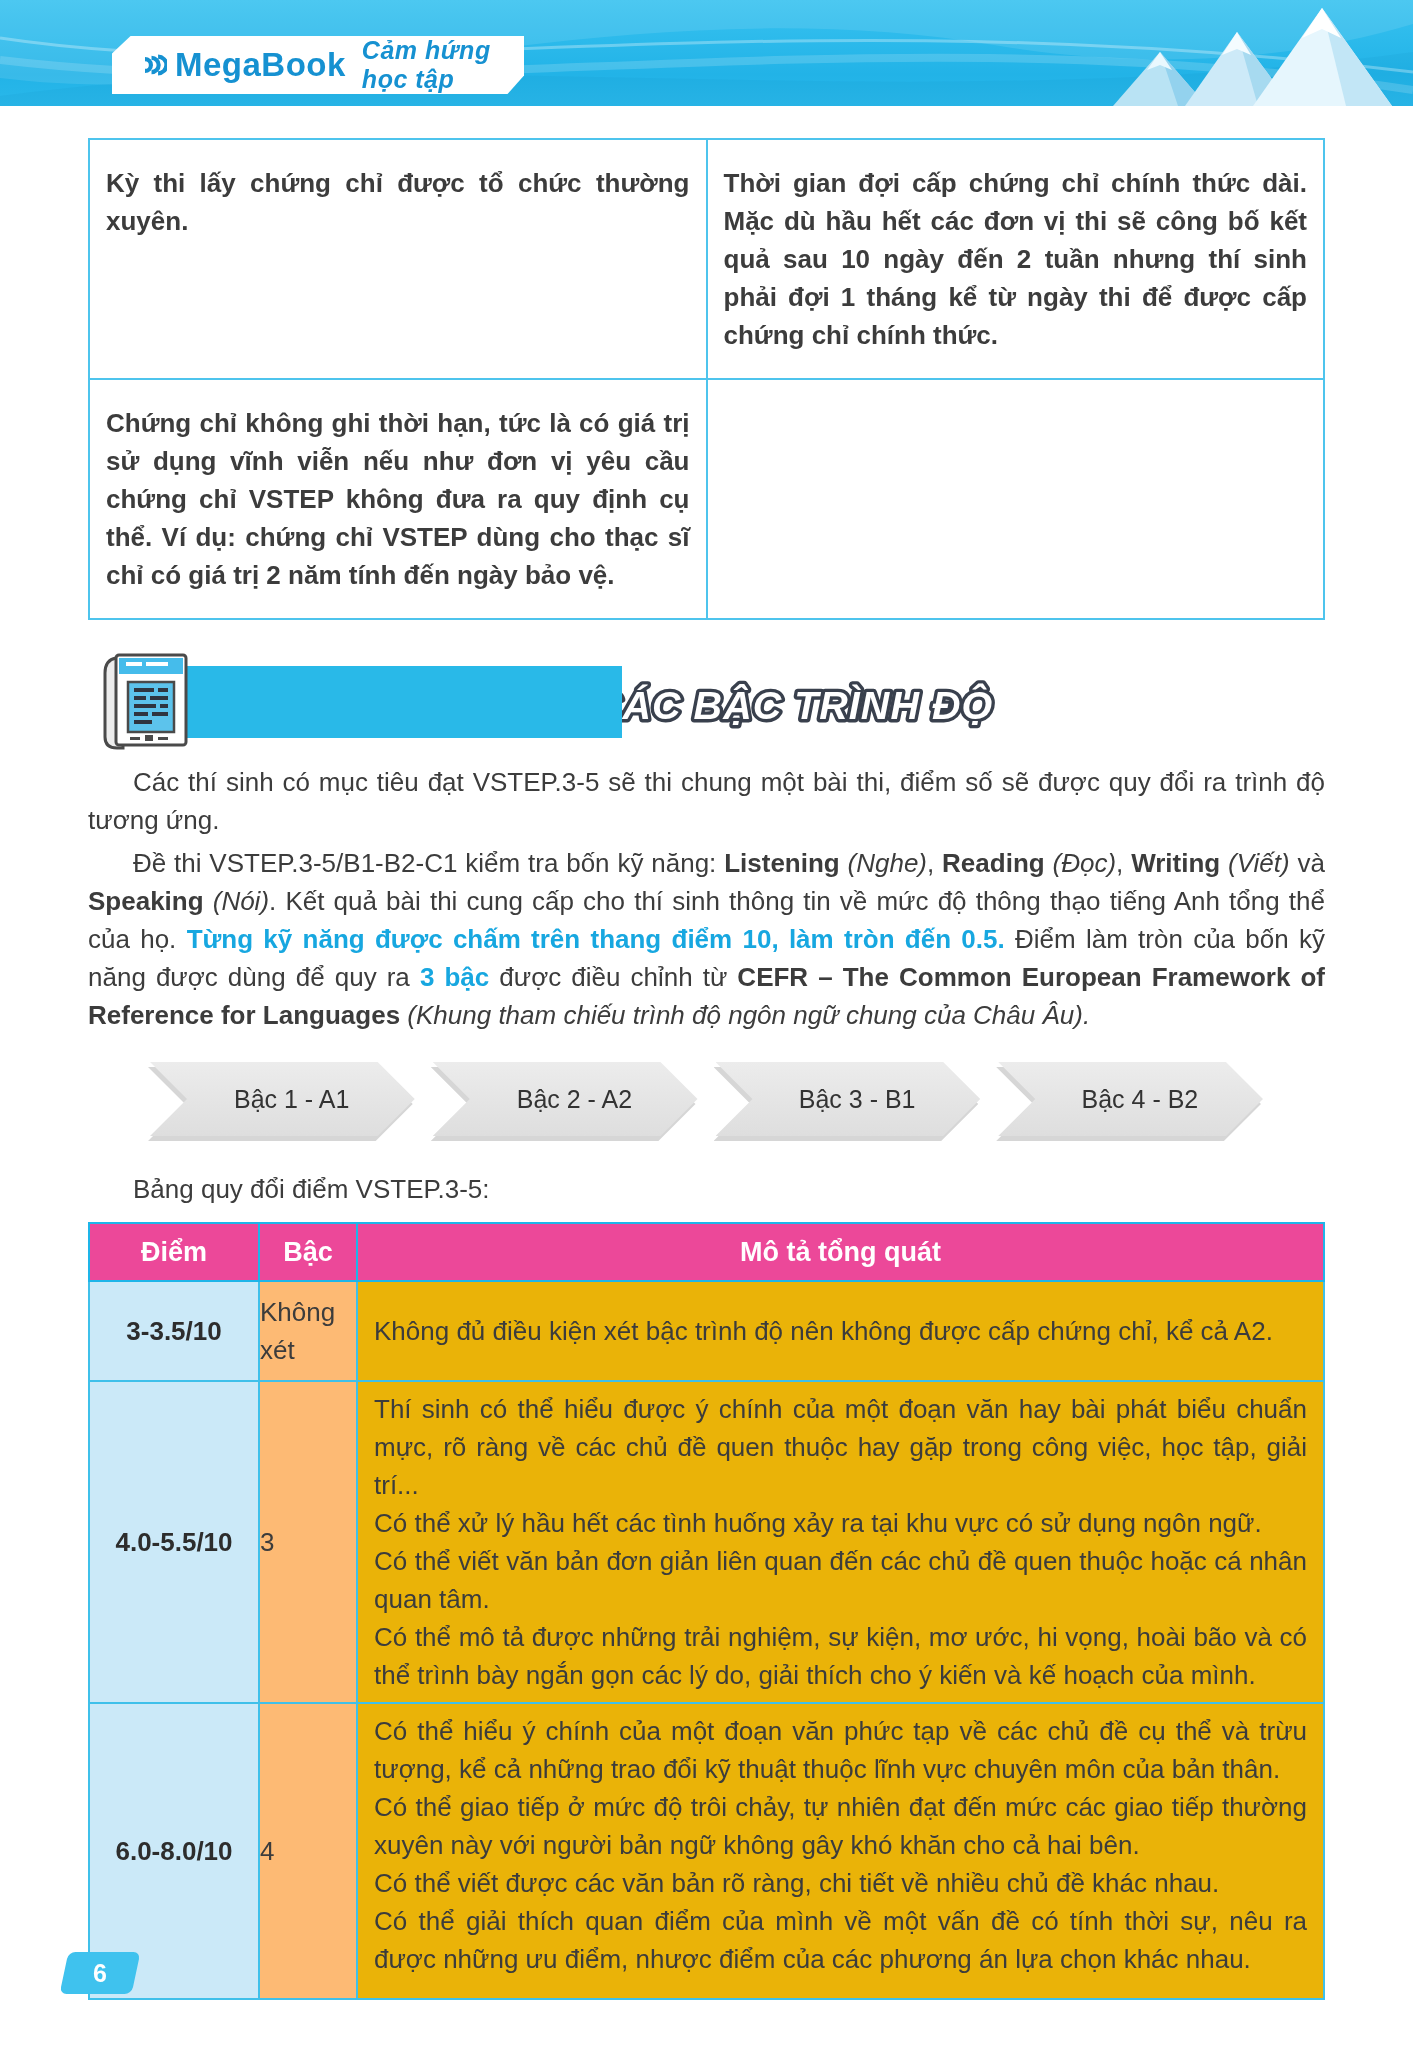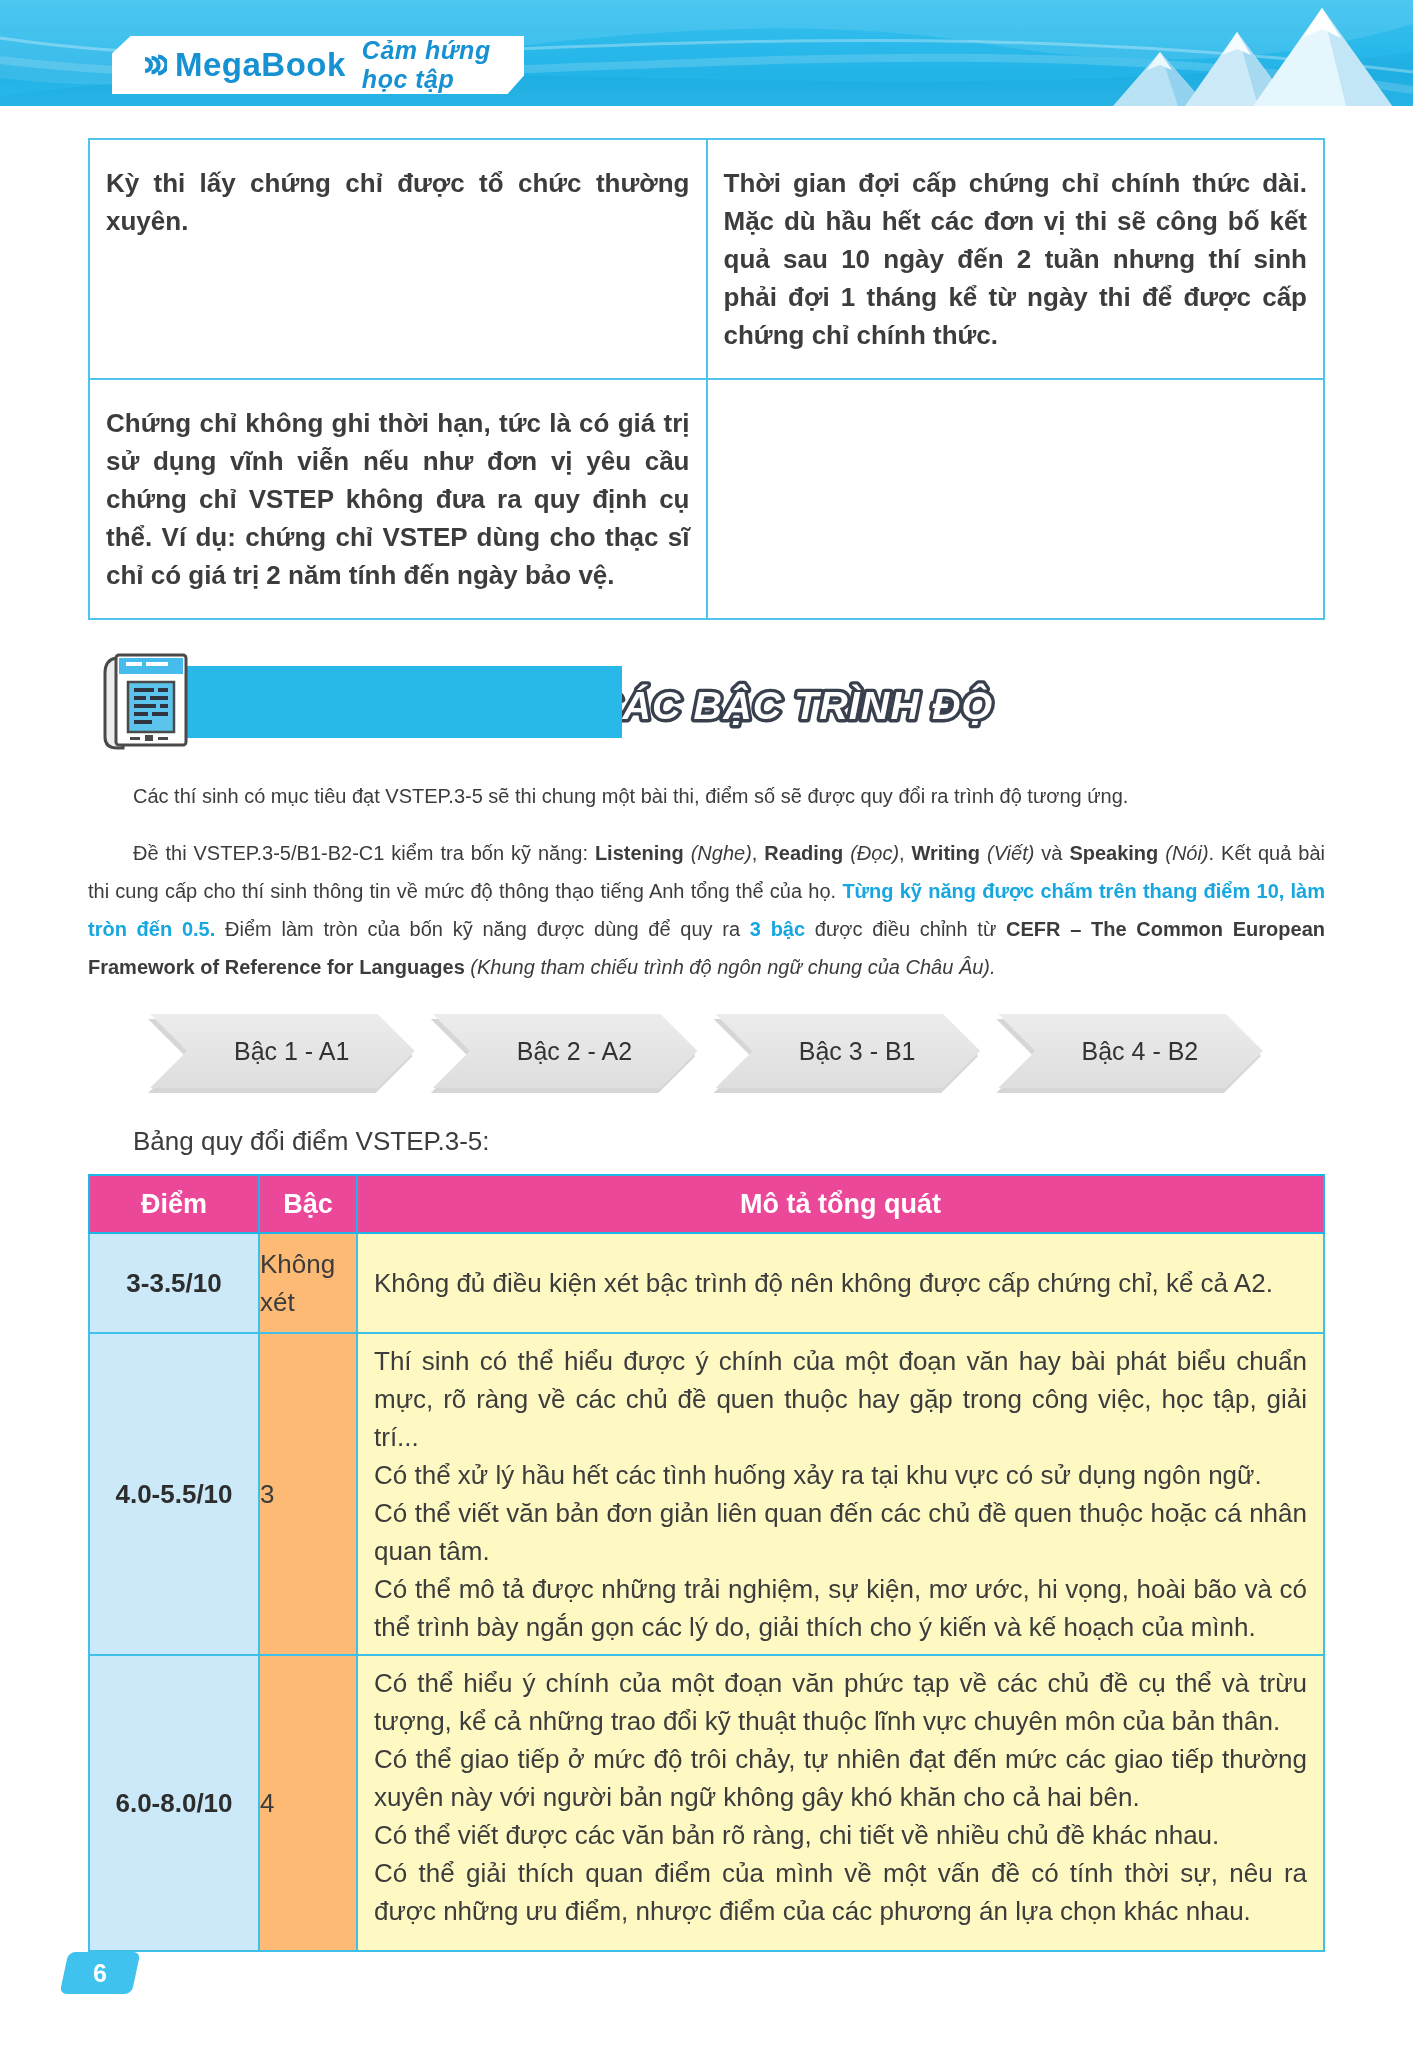--- a/index.html
+++ b/index.html
@@ -23,38 +23,38 @@
   table.pros-table td { border:2px solid #4ec4ed; vertical-align:top; padding:24px 16px; font-size:26px; line-height:38px; text-align:justify;font-weight:bold; }
   tr.t1 td { height:170px; } tr.t2 td { height:90px; } tr.t3 td { height:198px; }
 
   
   .section-head { position:relative; height:108px; margin-top:30px; }
   .section-banner { position:absolute; left:62px; top:16px; width:472px; height:72px; background:#29b9e8; z-index:1; }
   .book-icon { position:absolute; left:8px; top:0; z-index:2; }
   .banner-svg { position:absolute; left:70px; top:0; width:100%; height:100%; overflow:visible; }
   .banner-txt { font-family:"Liberation Sans","DejaVu Sans",sans-serif; font-style:italic; font-weight:700; font-size:38px; letter-spacing:1px; }
 
-  .intro p { font-size:20px; line-height:38px; text-align:justify; text-indent:45px; margin-top:19px; }
+  .intro p { font-size:26px; line-height:38px; text-align:justify; text-indent:45px; margin-top:5px; }
 
   
   .levels { display:flex; gap:18px; margin:28px 62px 0 62px; }
   .chev { flex:1; height:74px; position:relative; filter:drop-shadow(-2px 5px 0 rgba(0,0,0,0.16)); }
   .chev-inner { position:absolute; inset:0; background:linear-gradient(180deg,#ececec,#dedede);
     clip-path:polygon(0% 0%, 86% 0%, 100% 50%, 86% 100%, 0% 100%, 14% 50%);
     display:flex; align-items:center; justify-content:center; padding-left:7%; }
   .chev-inner span { font-size:25px; color:#333; }
 
   .conv-caption { font-size:26px; line-height:38px; margin-top:34px; text-indent:45px; }
 
   table.conv-table { width:100%; border-collapse:collapse; table-layout:fixed; margin-top:14px; }
   table.conv-table th { background:#ec4899; border:2px solid #1eb5e9; color:#fff; font-size:27px; font-weight:700; height:58px; text-align:center; }
   table.conv-table td { border:2px solid #3fc0ea; font-size:26px; line-height:38px; }
   td.score-cell { background:#cbe9f8; font-weight:700; font-size:27px; color:#2d2d2d; text-align:center; vertical-align:middle; }
   td.level-cell { text-align:left; vertical-align:middle; background:#fdba74; }
-  td.desc-cell { padding:8px 16px; vertical-align:top; background:#fef9c3; }
+  td.desc-cell { padding:8px 16px; vertical-align:top; background:#eab308; }
   td.desc-cell.vmid { vertical-align:middle; }
   td.desc-cell p { text-align:justify; margin:0; }
   tr.r1 td { height:100px; } tr.r2 td { height:292px; } tr.r3 td { height:296px; }
 
   .page-badge { position:absolute; left:64px; top:1952px; width:72px; height:42px; background:#3fc2ee; border-radius:7px;
     transform:skewX(-12deg); display:flex; align-items:center; justify-content:center; }
   .page-badge span { transform:skewX(12deg); color:#fff; font-weight:700; font-size:25px; }
 </style>
 </head>
 <body>

